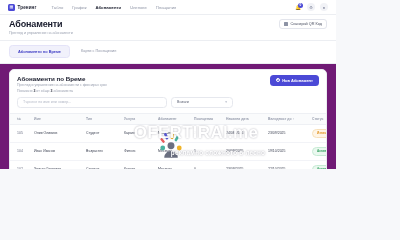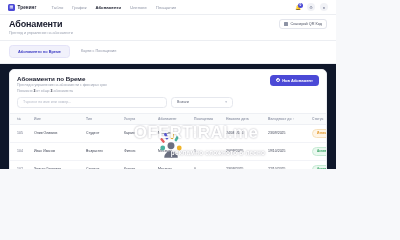--- a/index.html
+++ b/index.html
@@ -2,21 +2,21 @@
 <html><head>
 <meta charset="utf-8">
 <style>
   * { box-sizing: border-box; margin: 0; padding: 0; }
   html, body {
     width: 400px; height: 169px;
     font-family: "Liberation Sans", sans-serif;
     background: #f7f8fa;
     overflow: hidden;
   }
-  .app { width: 336px; height: 169px; position: relative; background: #0f172a; }
+  .app { width: 336px; height: 169px; position: relative; background: #701a75; }
 
   
   .navbar {
     height: 15px; background: #ffffff;
     border-bottom: 1px solid #eceef2;
     display: flex; align-items: center;
     padding: 0 8px; gap: 6px;
   }
   .brand { display: flex; align-items: center; gap: 2.5px; }
   .brand-logo {

